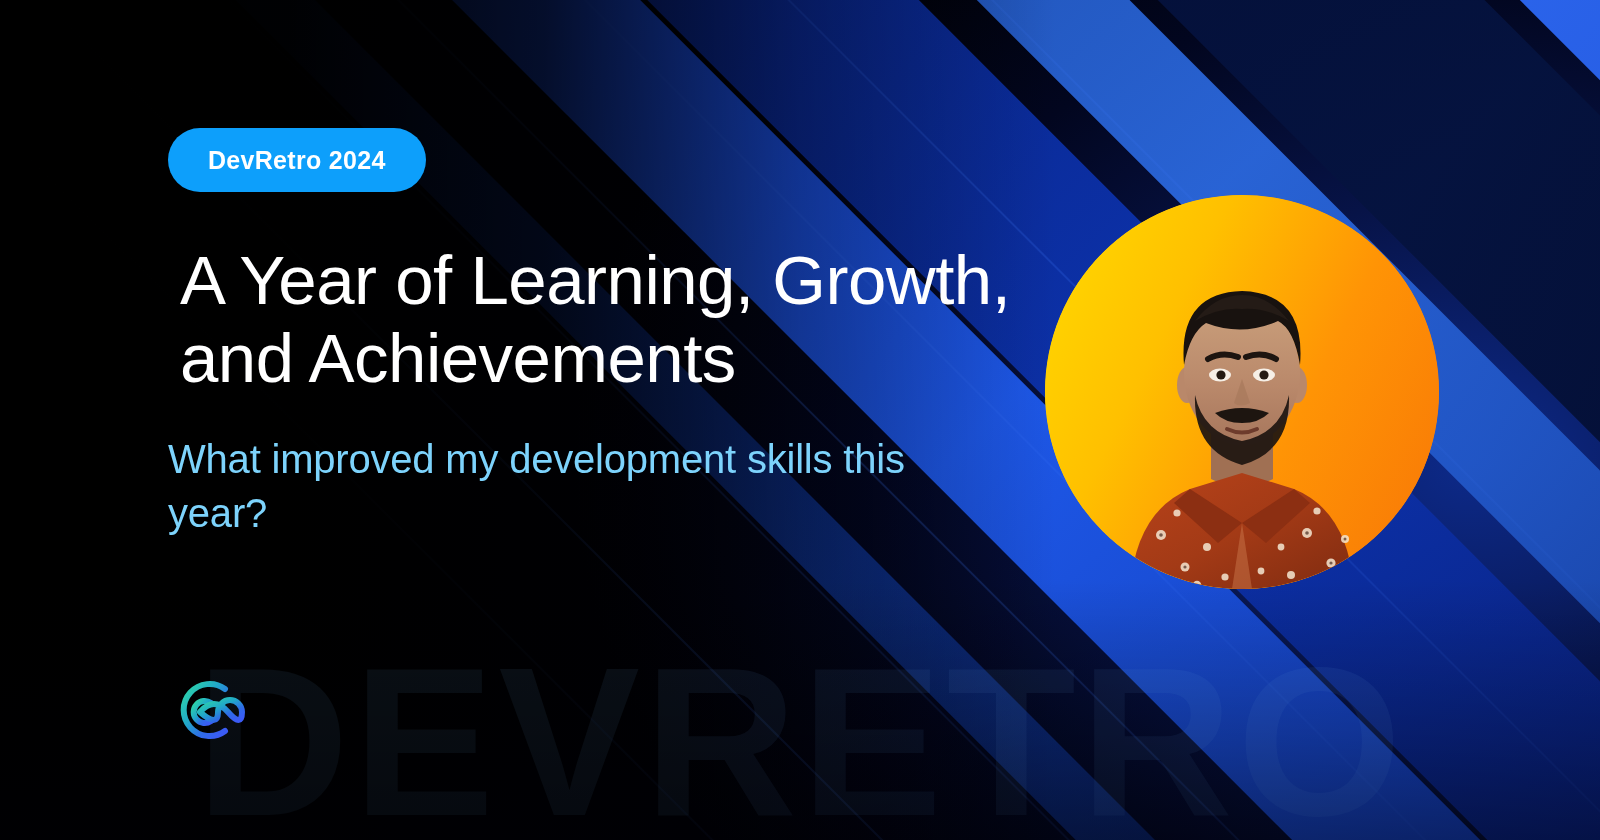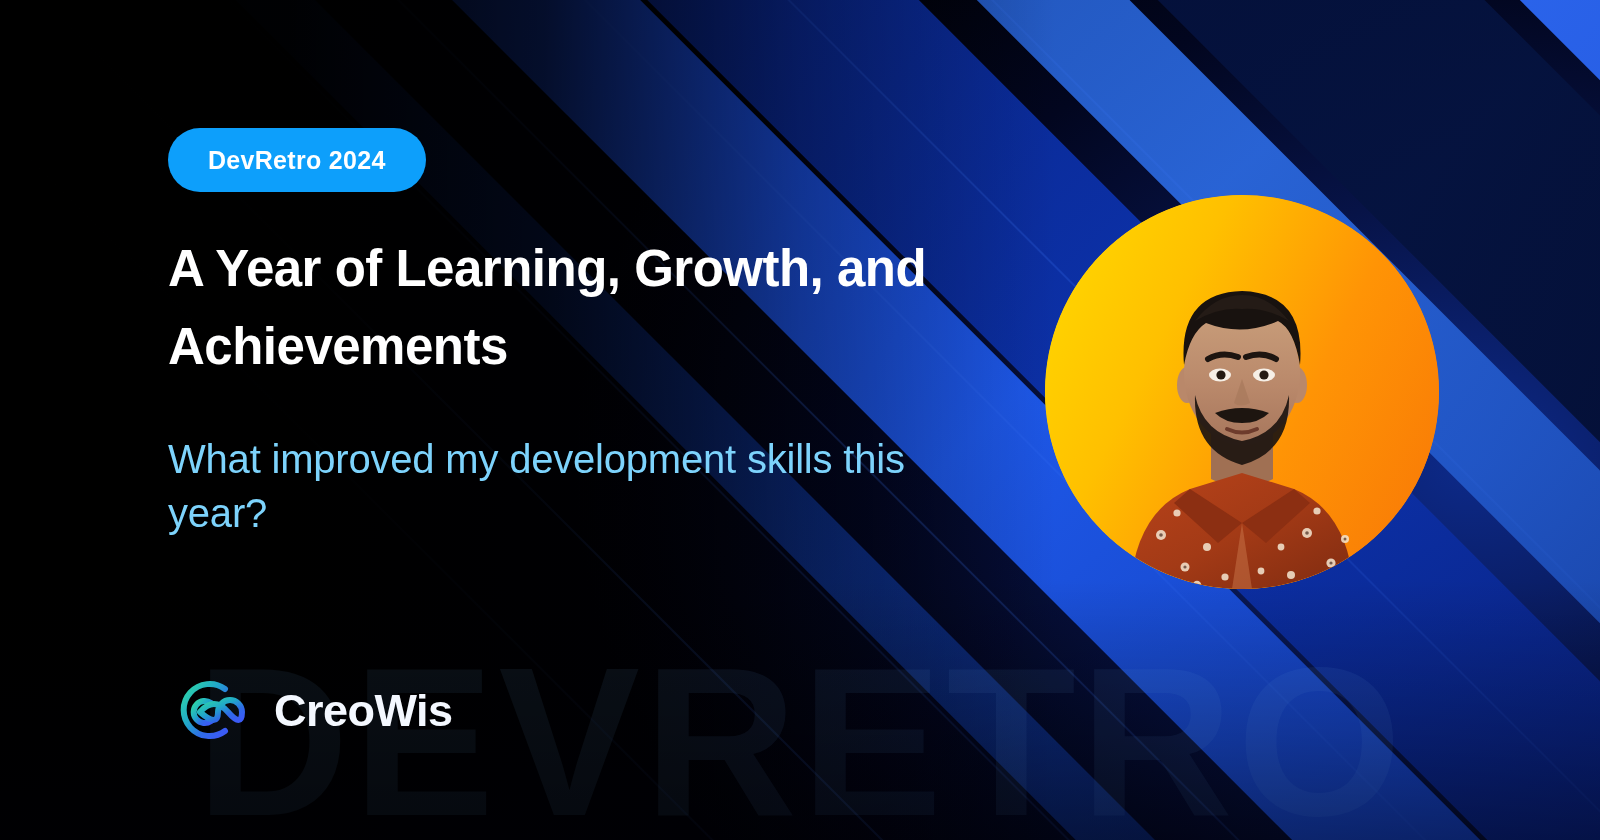--- a/index.html
+++ b/index.html
@@ -107,23 +107,23 @@
     font-weight: 700;
     letter-spacing: .3px;
     white-space: nowrap;
   }
 
   .title {
     position: absolute;
     top: 230px;
     left: 0;
     width: 840px;
-    margin: 0;
-    font-size: 51px;
-    font-weight: 700;
+    margin: 12px;
+    font-size: 69px;
+    font-weight: 400;
     line-height: 78px;
     letter-spacing: -0.5px;
     color: #ffffff;
   }
 
   .subtitle {
     position: absolute;
     top: 432px;
     left: 0;
     width: 760px;
@@ -308,17 +308,16 @@
           <g fill="none" stroke="url(#lg)" stroke-linecap="round">
 
             <path d="M57 17 A26 26 0 1 0 57 59" stroke-width="6"></path>
 
             <path d="M43 31 A11 11 0 1 0 43 49" stroke-width="6"></path>
 
             <path d="M32 40 q14 -16 28 0 q14 16 14 0 a12 12 0 1 0 -24 0 q0 16 -18 0" stroke-width="6"></path>
           </g>
         </svg>
       </span>
-      <span class="logo-word">CreoWis</span>
     </div>
 
   </div>
 </div>
 
 </body></html>

